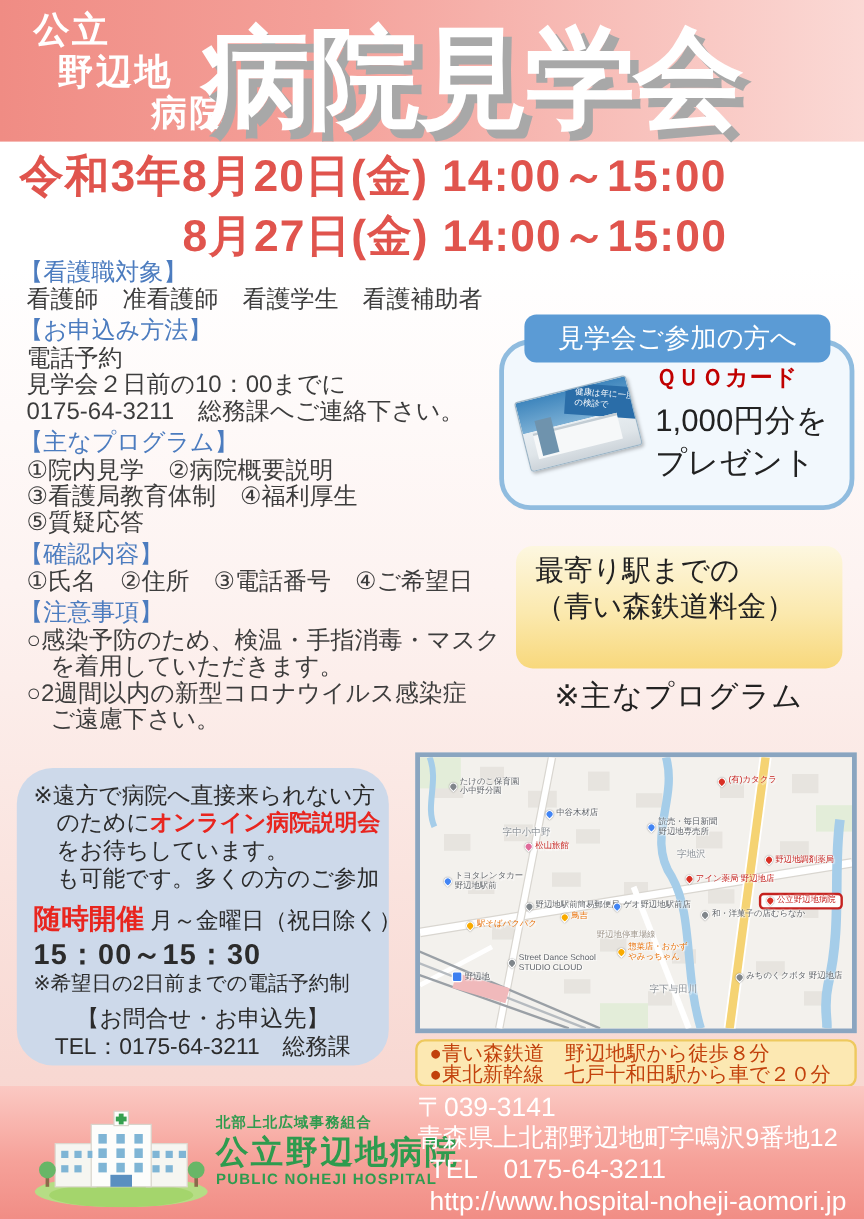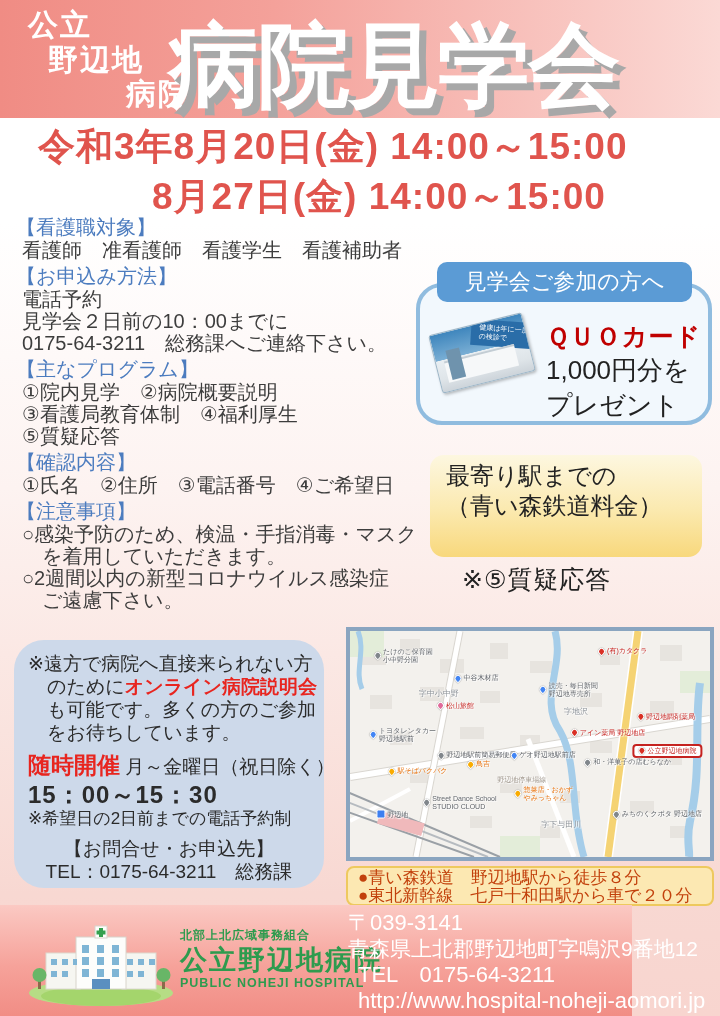--- a/index.html
+++ b/index.html
@@ -12,21 +12,21 @@
             background:linear-gradient(90deg,#f08c84 0%,#f4a19a 38%,#fbd9d5 100%); }
   .badge span { position:absolute; color:#fff; font-weight:bold; font-size:30px; letter-spacing:2px; }
   .badge .b0 { left:28px; top:5px; }
   .badge .b1 { left:48px; top:40px; }
   .badge .b2 { left:89px; top:74px;margin-left:37px; }
   .main-title { position:absolute; left:168px; top:4px; font-size:92px; font-weight:800; color:#fff;
                 letter-spacing:-2px; text-shadow:7px 7px 0 #a8a8a8; white-space:nowrap; }
 
   
   .dates { position:absolute; left:0; top:122px; width:720px; color:#e0544d; font-weight:800; }
-  .date-line1 { margin-left:38px; font-size:37px; letter-spacing:1px; white-space:nowrap; }
+  .date-line1 { margin-left:16px; font-size:37px; letter-spacing:1px; white-space:nowrap; }
   .date-line2 { margin-left:152px; font-size:37px; letter-spacing:1px; white-space:nowrap; }
 
   
   .info-col { position:absolute; left:16px; top:216px; width:404px; color:#3d3d3d; }
   .sec-heading { font-size:20px; line-height:23px; color:#4c7cbf; margin-top:4px; }
   .sec-heading:first-child { margin-top:0; }
   .sec-line { font-size:20px; line-height:22px; padding-left:6px; white-space:nowrap; }
 
   
   .online-box { position:absolute; left:14px; top:640px; width:310px; height:248px;
@@ -47,21 +47,21 @@
              border:4px solid #90bcdf; border-radius:26px; z-index:2; }
   .quo-card { position:absolute; left:14px; top:36px; width:96px; height:60px; transform:rotate(-14deg);
               background:linear-gradient(180deg,#3f86bd 0%,#79aed4 45%,#e8eef2 46%,#dfe5e9 78%,#cdd4da 100%);
               border:1px solid #9db5c6; border-radius:3px; box-shadow:1px 2px 3px rgba(0,0,0,.25); overflow:hidden; }
   .quo-card .card-stripe { position:absolute; right:-6px; top:2px; width:60px; height:26px; background:#2a6da8;
               transform:rotate(18deg); color:#fff; font-size:7px; line-height:9px; padding:3px 2px 0 8px; }
   .quo-card .card-building { position:absolute; left:8px; bottom:8px; width:72px; height:22px; background:#f6f8f9;
               border-top:2px solid #c3cdd4; }
   .quo-card .card-tower { position:absolute; left:12px; bottom:10px; width:14px; height:30px; background:#6f93ad; }
   .quo-text { position:absolute; left:126px; top:12px; }
-  .quo-highlight { color:#c00000; font-weight:bold; font-size:25px; line-height:34px; letter-spacing:1px;margin-top:20px; }
+  .quo-highlight { color:#c00000; font-weight:bold; font-size:19px; line-height:34px; letter-spacing:1px; }
   .quo-line { color:#222; font-size:26px; line-height:35px; }
 
   
   .transport-box { position:absolute; left:430px; top:455px; width:272px; height:102px; border-radius:14px;
                    background:linear-gradient(180deg,#fdf7e0 0%,#fbe9ae 55%,#f8d87c 100%);
                    padding:6px 16px; color:#222; }
   .tp-line { font-size:24px; line-height:30px; white-space:nowrap; }
   .transport-note { position:absolute; left:462px; top:563px; font-size:25px; color:#222; letter-spacing:1px; }
 
   
@@ -79,21 +79,21 @@
   .poi.area .poi-label { color:#8b9197; font-size:8px; }
   .poi.road .poi-label { color:#9e958a; }
   .poi.hospital { border:2px solid #c5221f; background:#fff; padding:1px 4px; border-radius:4px; }
 
   
   .transit-box { position:absolute; left:346px; top:866px; width:368px; height:40px; background:#fce8b2;
                  border:2px solid #eec95e; border-radius:8px; padding:1px 10px; color:#c2410c; }
   .transit-line { font-size:17px; line-height:18px; white-space:nowrap; }
 
   
-  .footer { position:absolute; left:0; top:905px; width:632px; height:111px;
+  .footer { position:absolute; left:0; top:905px; width:720px; height:111px;
             background:linear-gradient(180deg,#fbc9c3 0%,#f6a29a 55%,#f18d85 100%); }
   .logo-art { position:absolute; left:26px; top:16px; }
   .logo-text { position:absolute; left:180px; top:22px; color:#2e9b4e; }
   .logo-org { font-size:12px; font-weight:bold; letter-spacing:1px; }
   .logo-name { font-size:27px; font-weight:bold; letter-spacing:2px; line-height:32px; }
   .logo-en { font-size:12.5px; font-weight:bold; letter-spacing:1px; }
   .footer-address { position:absolute; left:348px; top:5px; color:#fff; }
   .fa-line { font-size:22px; line-height:26px; white-space:nowrap; }
   .fa-line.addr { font-size:21px; }
   .fa-line.indent { padding-left:10px; }
@@ -133,22 +133,22 @@
       <div class="sec-heading">【注意事項】</div>
       <div class="sec-line">○感染予防のため、検温・手指消毒・マスク</div>
       <div class="sec-line">　を着用していただきます。</div>
       <div class="sec-line">○2週間以内の新型コロナウイルス感染症</div>
       <div class="sec-line">　ご遠慮下さい。</div>
     </div>
 
   <div class="online-box">
     <div class="ob-line">※遠方で病院へ直接来られない方</div>
     <div class="ob-line"><span>　のために</span><span class="red-strong">オンライン病院説明会</span></div>
+    <div class="ob-line">　をお待ちしています。</div>
     <div class="ob-line">　も可能です。多くの方のご参加</div>
-    <div class="ob-line">　をお待ちしています。</div>
     <div class="ob-schedule"><span class="red-strong big">随時開催</span><span> 月～金曜日（祝日除く）</span></div>
     <div class="ob-time">15：00～15：30</div>
     <div class="ob-note">※希望日の2日前までの電話予約制</div>
     <div class="ob-contact-h">【お問合せ・お申込先】</div>
     <div class="ob-contact">TEL：0175-64-3211　総務課</div>
   </div>
 
   <div class="quo-tab">見学会ご参加の方へ</div>
   <div class="quo-box">
     <div class="quo-card">
@@ -160,21 +160,21 @@
       <div class="quo-highlight">ＱＵＯカード</div>
       <div class="quo-line">1,000円分を</div>
       <div class="quo-line">プレゼント</div>
     </div>
   </div>
 
   <div class="transport-box">
     <div class="tp-line">最寄り駅までの</div>
     <div class="tp-line">（青い森鉄道料金）</div>
   </div>
-  <div class="transport-note">※⑤質疑応答</div>
+  <div class="transport-note">※主なプログラム</div>
 
   <div class="map-frame">
     <svg width="360" height="226" viewBox="0 0 360 226">
       <rect x="0" y="0" width="360" height="226" fill="#f3f1ed"></rect>
 
       <g fill="#e7e4df">
         <rect x="10" y="18" width="26" height="16"></rect>
           <rect x="50" y="8" width="20" height="14"></rect>
         <rect x="90" y="28" width="24" height="14"></rect>
           <rect x="140" y="12" width="18" height="16"></rect>

